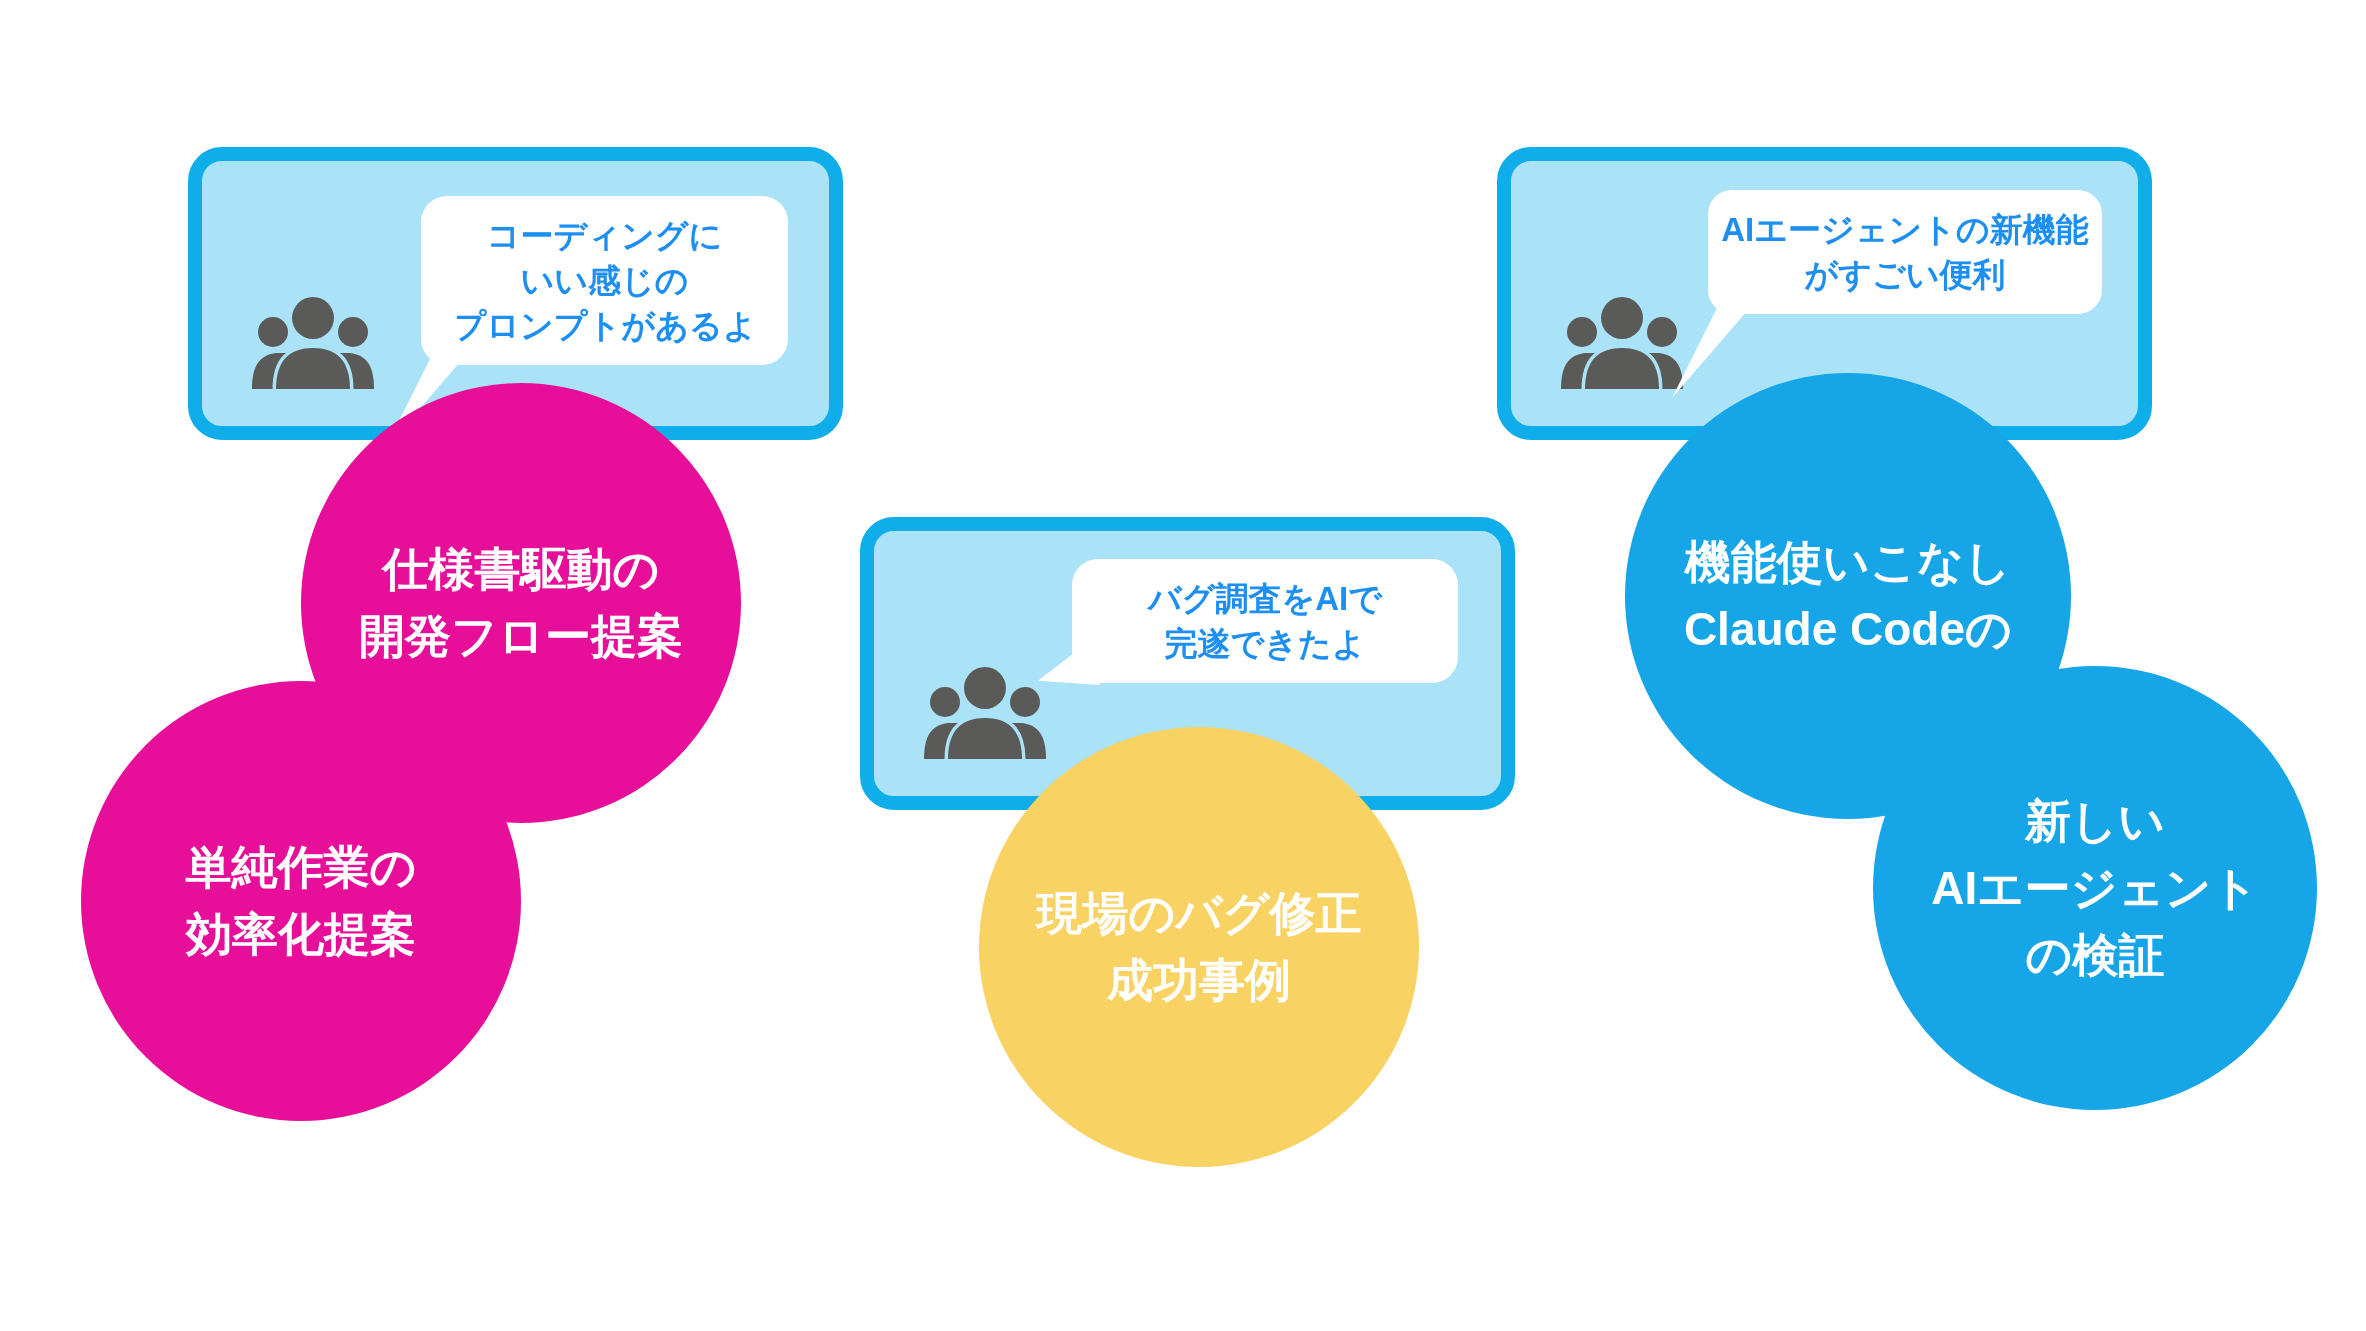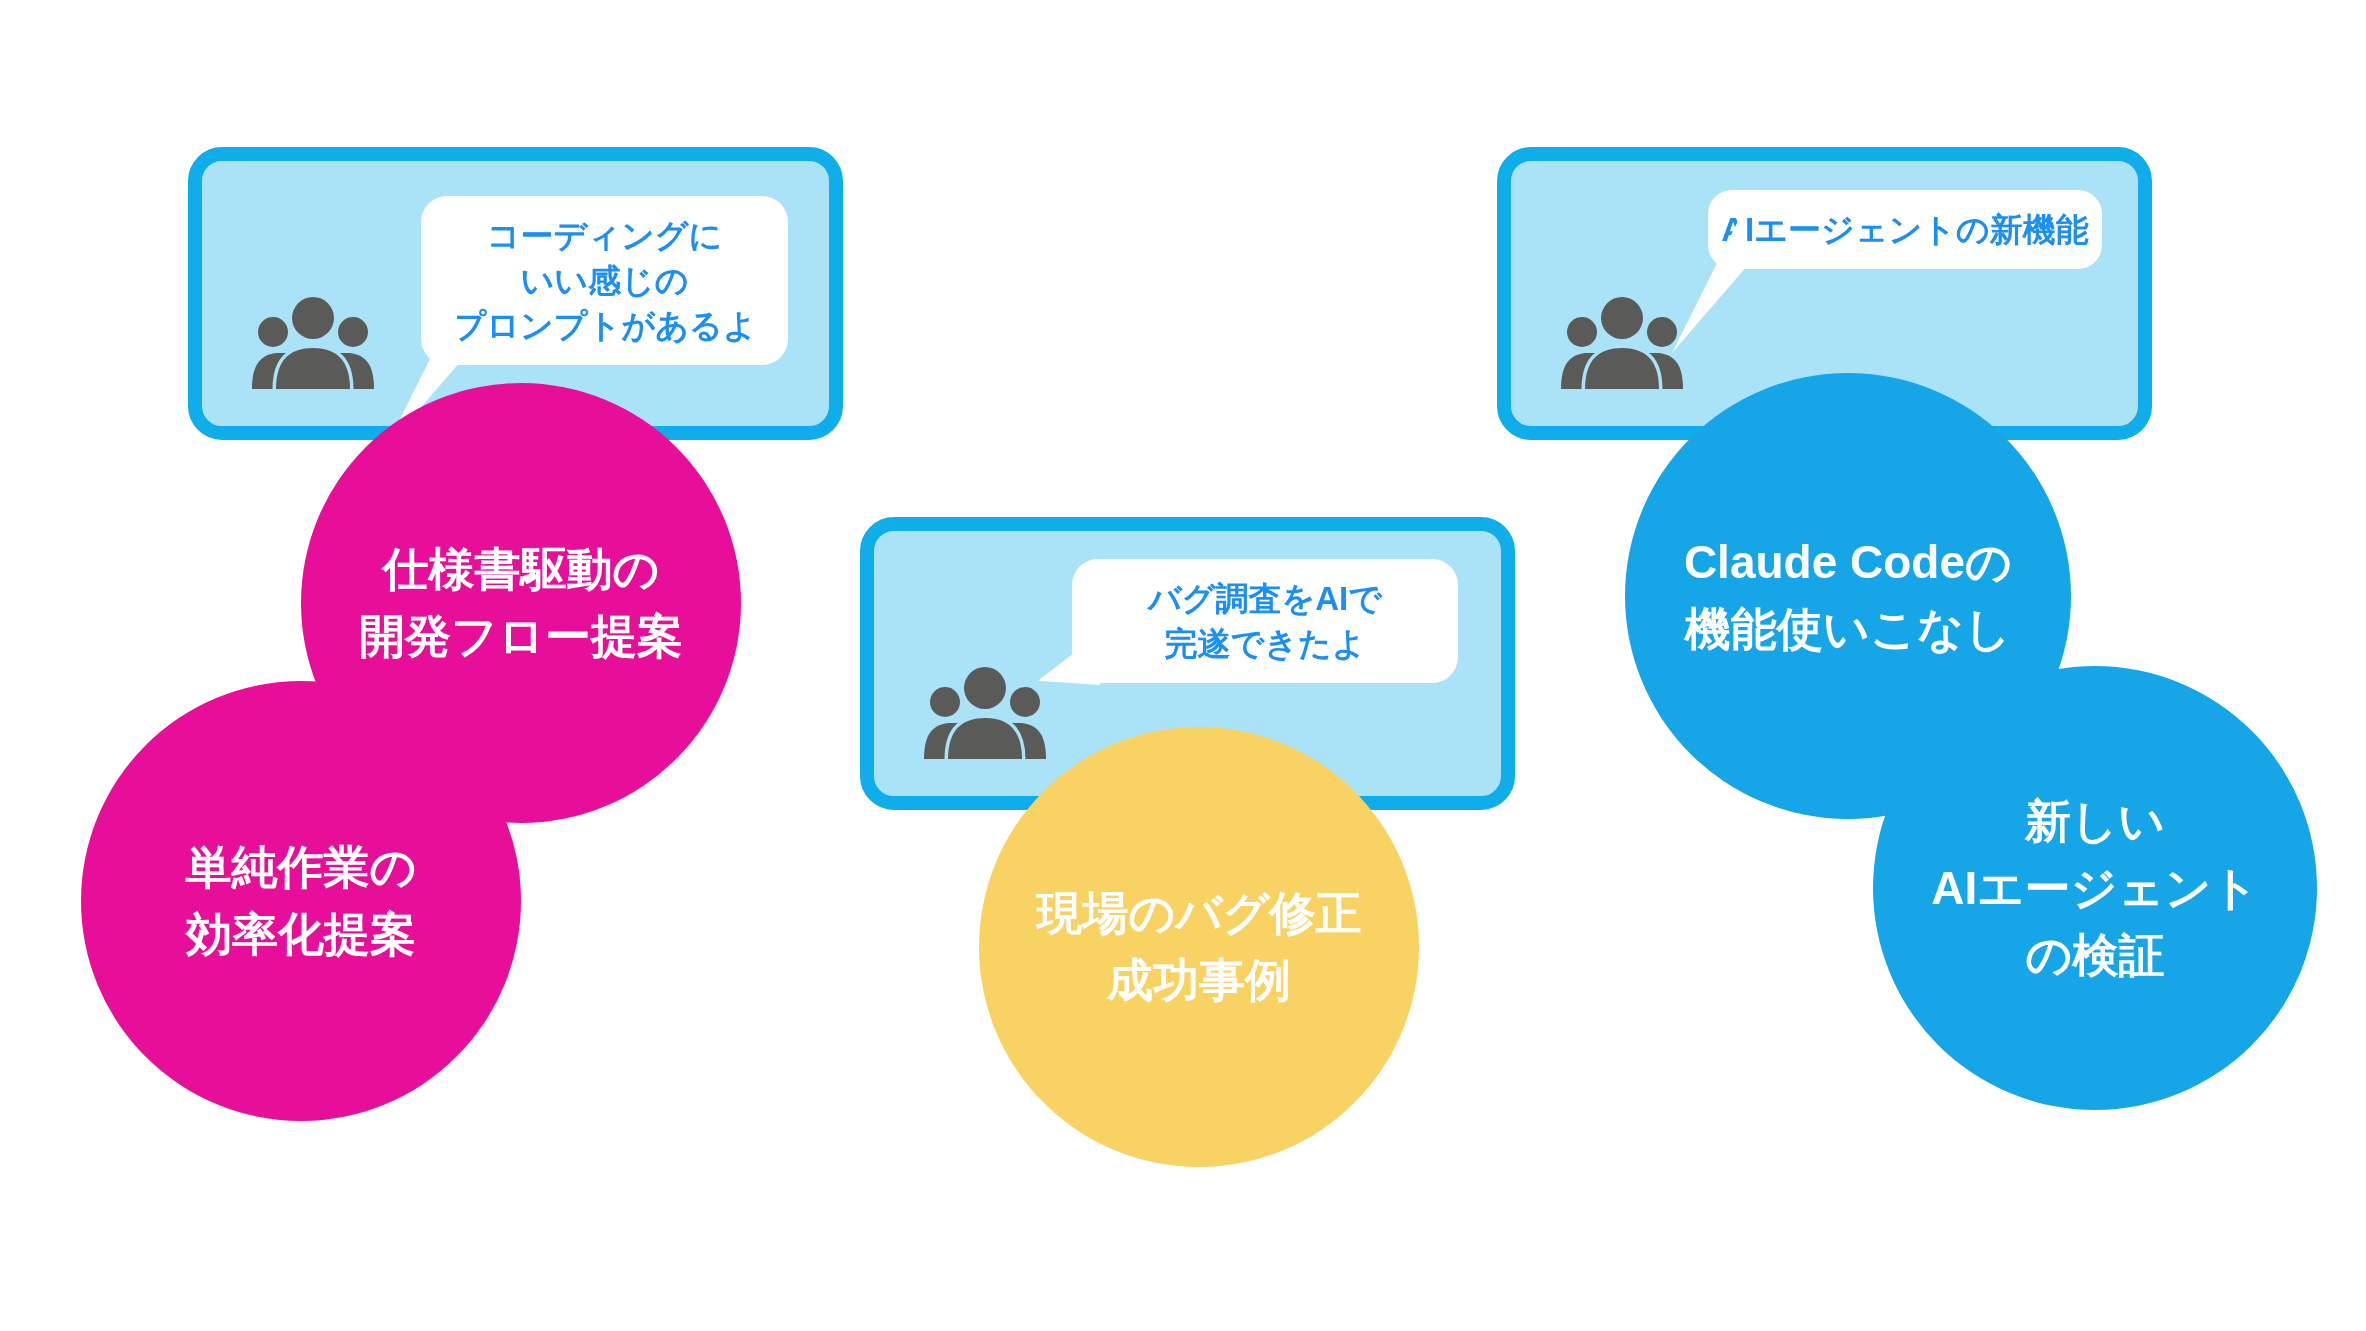--- a/index.html
+++ b/index.html
@@ -117,41 +117,42 @@
       <circle class="person" cx="25" cy="41" r="15"></circle>
       <path class="person" d="M4 98 C4 74 12 64 28 62 L40 62 C30 72 27 83 27 98 Z"></path>
       <circle class="person" cx="105" cy="41" r="15"></circle>
       <path class="person" d="M126 98 C126 74 118 64 102 62 L90 62 C100 72 103 83 103 98 Z"></path>
       <circle class="person center" cx="65" cy="27" r="21"></circle>
       <path class="person center" d="M28 98 C28 68 43 57 65 57 C87 57 102 68 102 98 Z"></path>
     </svg>
     <div class="bubble bubble-3">
       <div class="tail steep"></div>
       <span class="line">AIエージェントの新機能</span>
+      <span class="line">がすごい便利</span>
     </div>
   </div>
 
   <div class="circle magenta c-a">
     <span class="line">仕様書駆動の</span>
     <span class="line">開発フロー提案</span>
   </div>
 
   <div class="circle magenta c-b">
     <span class="line">単純作業の</span>
     <span class="line">効率化提案</span>
   </div>
 
   <div class="circle yellow c-c">
     <span class="line">現場のバグ修正</span>
     <span class="line">成功事例</span>
   </div>
 
   <div class="circle blue c-d">
+    <span class="line">機能使いこなし</span>
     <span class="line">Claude Codeの</span>
-    <span class="line">機能使いこなし</span>
   </div>
 
   <div class="circle blue c-e">
     <span class="line">新しい</span>
     <span class="line">AIエージェント</span>
     <span class="line">の検証</span>
   </div>
 
 </div>
 

